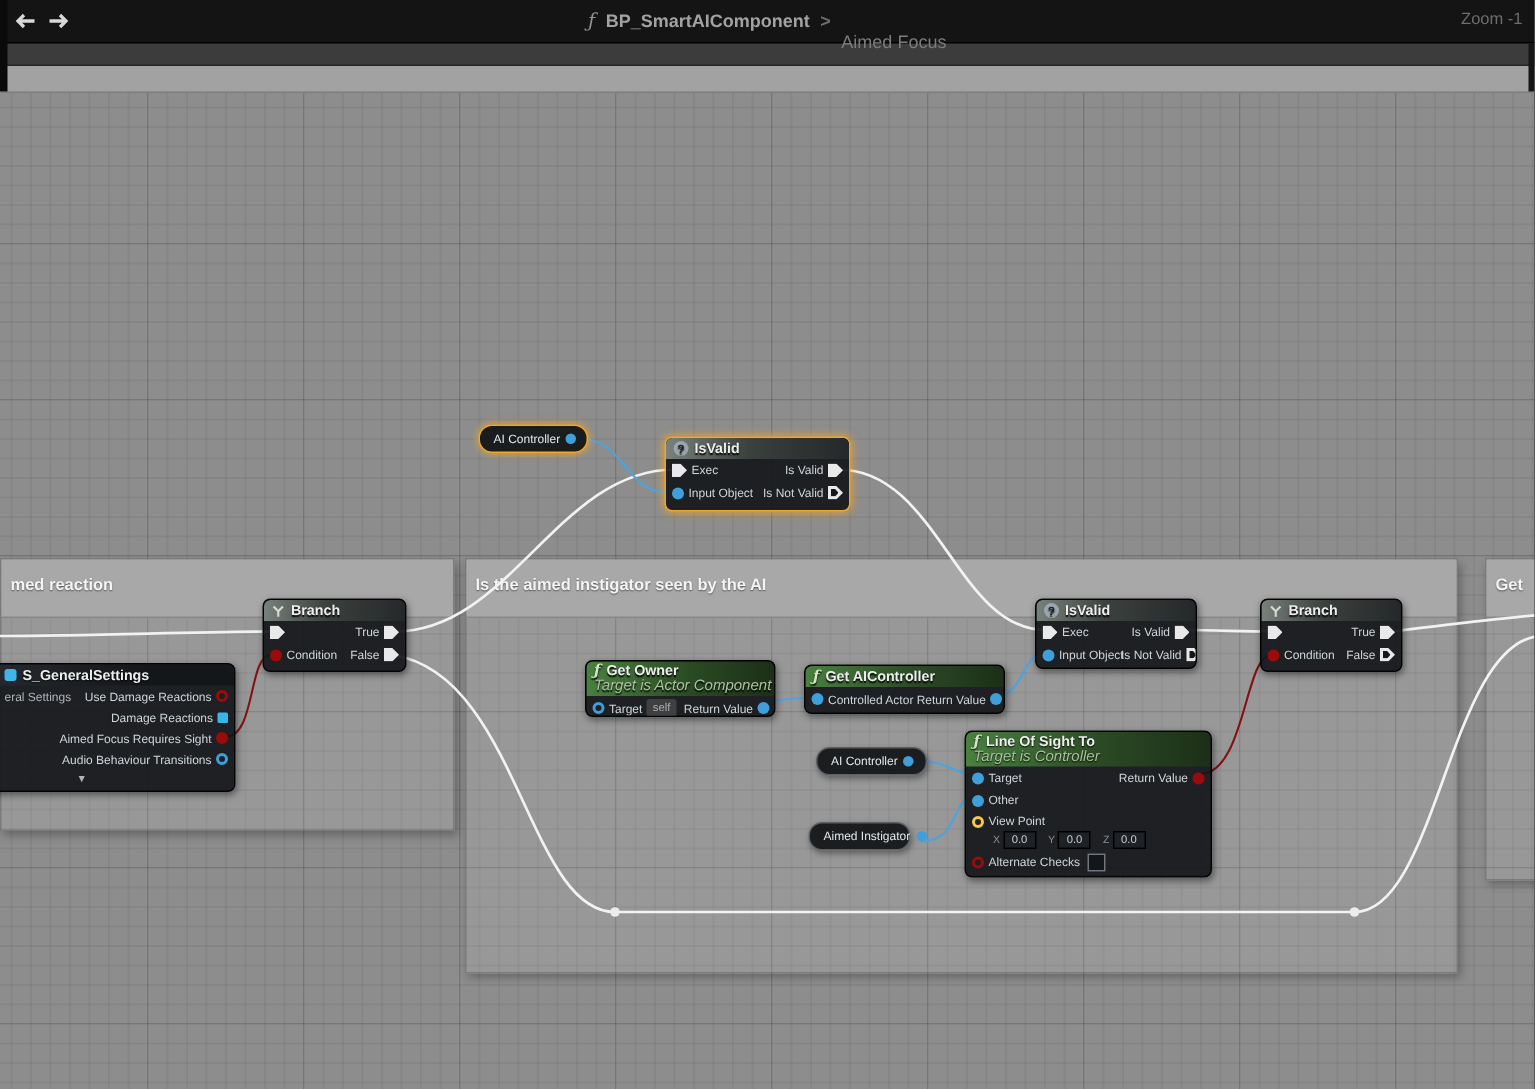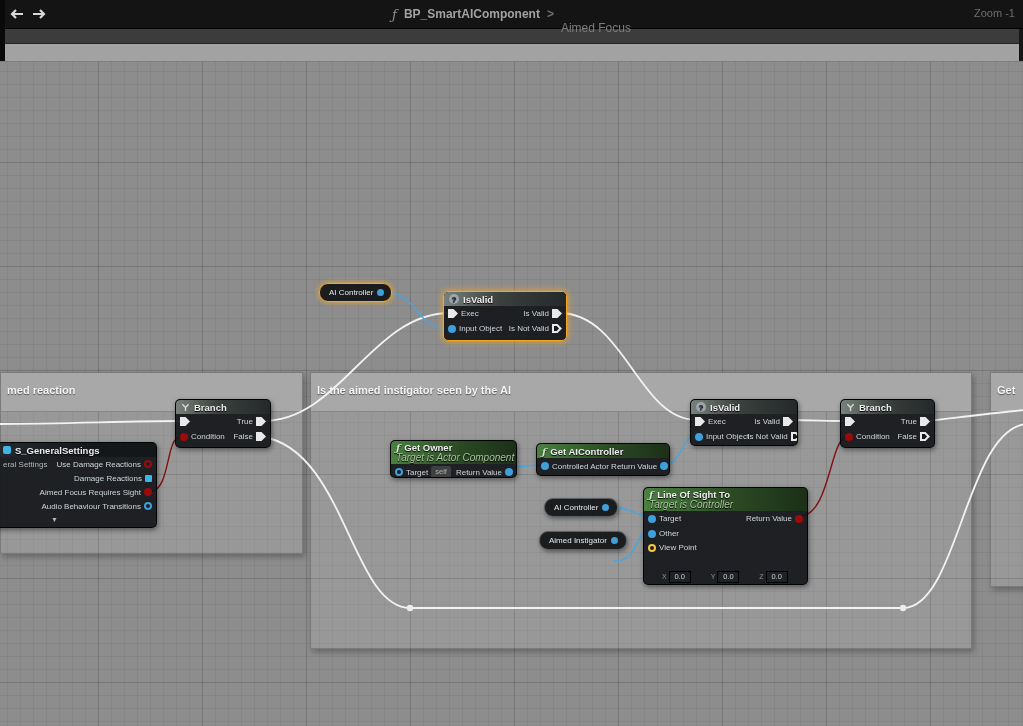--- a/index.html
+++ b/index.html
@@ -88,21 +88,21 @@
     clip-path:polygon(0 0,55% 0,100% 50%,55% 100%,0 100%); background:#15181b; }
   .pin-dot { width:8px; height:8px; border-radius:50%; flex:none; box-sizing:border-box; }
   .pin-dot.sm { width:7px; height:7px; }
   .pin-dot.obj.filled { background:#3f9fda; }
   .pin-dot.obj.hollow { border:2px solid #3f9fda; }
   .pin-dot.bool.filled { background:#9b0b0b; }
   .pin-dot.bool.hollow { border:2px solid #9b0b0b; }
   .pin-dot.vec.hollow { border:2px solid #f6c845; }
   .pin-sq { width:7px; height:7px; flex:none; background:#38b6e8; border-radius:1px; }
   .selfbox { background:#404040; border:1px solid #3c4146; border-radius:2px; color:#a8b0b6; font-size:7.5px; padding:0 3px; line-height:10px;text-align:center; }
-  .vec-row { display:flex; align-items:center; gap:20px; height:13px; padding:0 4px 0 18px;margin-top:16px; }
+  .vec-row { display:flex; align-items:flex-start; gap:8px; height:13px; padding:0 4px 0 18px; }
   .vcell { display:flex; align-items:center; gap:2px; }
   .vlabel { font-size:7px; color:#8a9296; }
   .vval { font-size:7.5px; color:#c8cdd1; background:#1e2226; border:1px solid #000; padding:0 3px; line-height:10px; min-width:14px; text-align:center; }
   .chk { width:10px; height:10px; background:#14171a; border:1px solid #6f767b; flex:none; margin-left:2px; }
   .collapse-row { display:flex; justify-content:center; align-items:center; height:13px; color:#aeb6ba; font-size:7px; }
   
   .pill {
     position:absolute; z-index:3; box-sizing:border-box; height:19px; border-radius:9px;
     background:rgba(16,18,21,0.92); border:1px solid #5a6065;
     display:flex; align-items:center; gap:4px; padding:0 5px 0 9px;
@@ -420,18 +420,18 @@
           <span class="chk"></span>
         </div>
     </div>
   </div>
 
   <div class="pill" style="left:544px; top:498px; width:74px;">
     <span class="pill-lbl">AI Controller</span>
     <span class="pin-dot obj filled sm"></span>
   </div>
 
-  <div class="pill" style="left:539px; top:531px; width:88px;">
+  <div class="pill" style="left:539px; top:548px; width:68px;">
     <span class="pill-lbl">Aimed Instigator</span>
     <span class="pin-dot obj filled sm"></span>
   </div>
 
 </div>
 
 </body></html>

